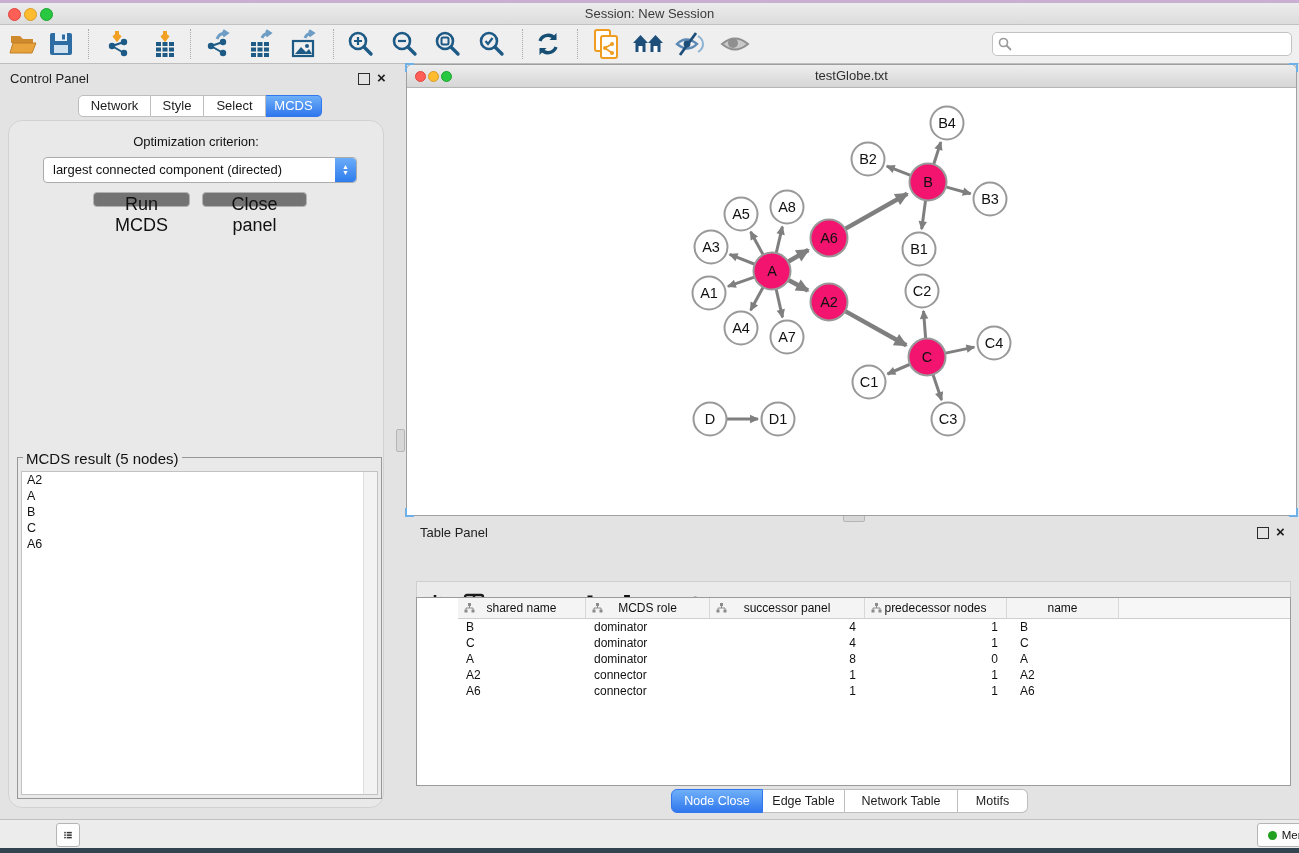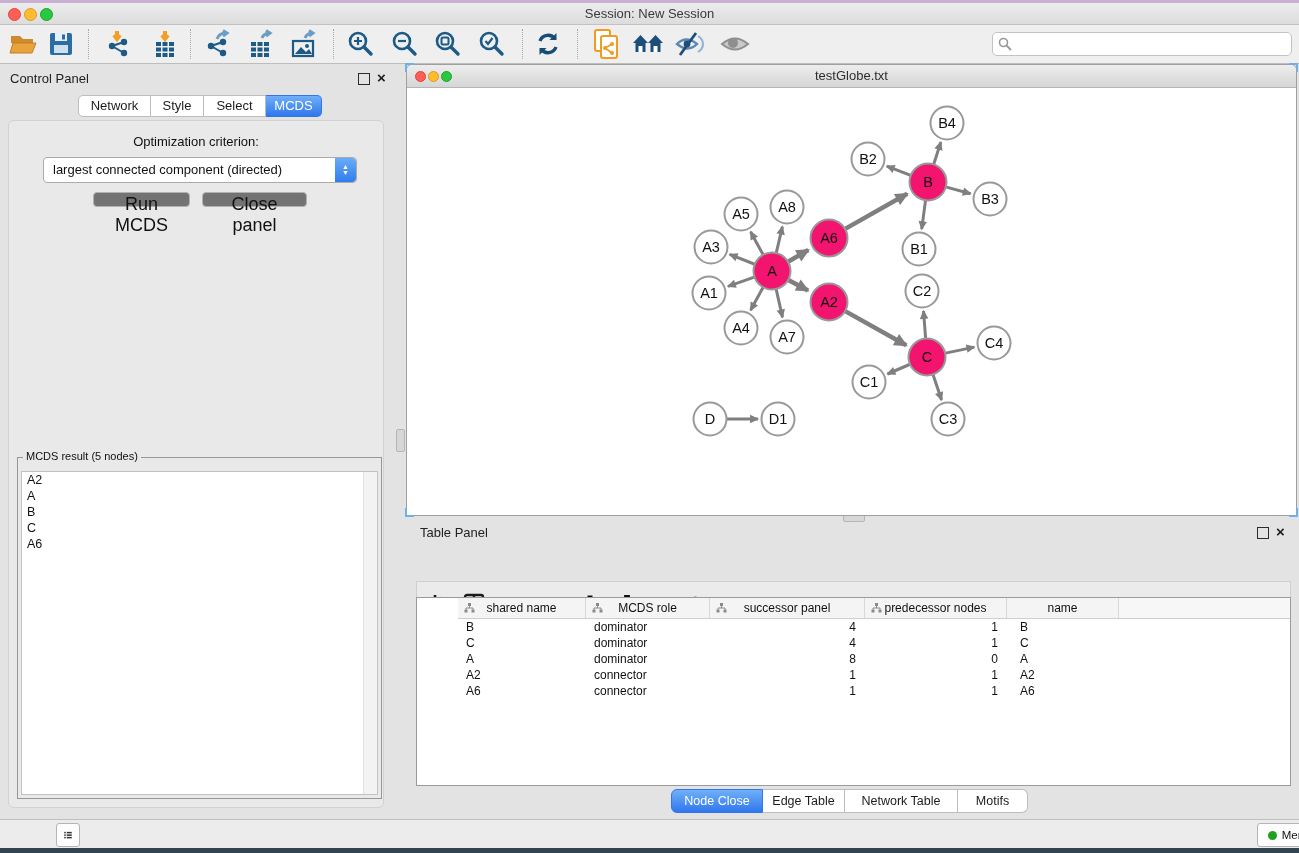--- a/index.html
+++ b/index.html
@@ -22,29 +22,29 @@
   .searchbox svg{position:absolute;left:5px;top:4px;}
   
   .cp-header-text{left:10px;top:71px;font-size:13px;color:#222;}
   .panel-float{width:10px;height:10px;border:1.5px solid #2c2c2c;background:transparent;}
   .panel-close{font-size:15px;font-weight:bold;color:#1c1c1c;line-height:12px;}
   .cp-tabs{left:78px;top:95px;height:22px;display:flex;}
   .cp-tab{height:20px;line-height:20px;padding:0;text-align:center;background:#fff;border:1px solid #bdbdbd;border-left:none;font-size:13px;color:#1c1c1c;cursor:pointer;}
   .cp-tab:first-child{border-left:1px solid #bdbdbd;border-radius:5px 0 0 5px;}
   .cp-tab:last-child{border-radius:0 5px 5px 0;}
   .cp-tab.selected{background:linear-gradient(#6fb0f8,#3077ee);border-color:#3077ee;color:#fff;}
-  .cp-body{left:8px;top:120px;width:374px;height:686px;background:#e9e9e9;border:1px solid #d2d2d2;border-radius:6px;}
+  .cp-body{left:8px;top:120px;width:374px;height:686px;background:#e9e9e9;border:1px solid #d2d2d2;border-radius:14px;}
   .opt-label{left:0;top:13px;width:100%;text-align:center;font-size:13px;color:#111;}
   .dropdown{left:34px;top:36px;width:312px;height:24px;background:#fff;border:1px solid #ababab;border-radius:4px;cursor:pointer;}
   .dropdown .dd-text{position:absolute;left:9px;top:4px;font-size:13px;color:#111;white-space:nowrap;}
   .dd-stepper{position:absolute;right:0;top:0;width:21px;height:24px;background:linear-gradient(#6aacf8,#2f7dee);border-radius:0 4px 4px 0;display:flex;flex-direction:column;align-items:center;justify-content:center;color:#fff;}
   .dd-stepper span{font-size:7px;line-height:6px;}
   .btn{position:absolute;height:15px;background:#737373;border:1px solid #b2b2b2;border-radius:4px;font-size:18px;color:#111;font-family:"Liberation Sans",sans-serif;cursor:pointer;}
   .group{left:8px;top:336px;width:363px;height:340px;border:1px solid #979797;}
-  .group-legend{position:absolute;left:5px;top:-8px;background:#e9e9e9;padding:0 3px;font-size:11px;color:#111;}
+  .group-legend{position:absolute;left:5px;top:-8px;background:#e9e9e9;padding:0 3px;font-size:15px;color:#111;}
   .mcds-list{position:absolute;left:3px;top:13px;right:3px;bottom:3px;background:#fff;border:1px solid #c2c2c2;overflow:hidden;}
   .mcds-scroll{position:absolute;right:0;top:0;bottom:0;width:13px;background:#f3f3f3;border-left:1px solid #e0e0e0;}
   .mcds-item{padding:0 5px;font-size:12.5px;line-height:16px;color:#111;}
   
   .vsplit-dimple{left:396px;top:429px;width:7px;height:21px;background:#d7d7d7;border:1px solid #b5b5b5;border-radius:2px;}
   .hsplit-dimple{left:843px;top:514px;width:20px;height:6px;background:#d7d7d7;border:1px solid #b5b5b5;border-radius:2px;}
   
   .net-frame{left:406px;top:64px;width:891px;height:452px;border:1px solid #9f9f9f;border-radius:6px 6px 0 0;background:#fff;box-sizing:border-box;}
   .net-title{position:absolute;left:0;top:0;right:0;height:22px;background:linear-gradient(#ededed,#d6d6d6);border-bottom:1px solid #b5b5b5;border-radius:6px 6px 0 0;}
   .net-title .tl{top:6px;width:9px;height:9px;}

